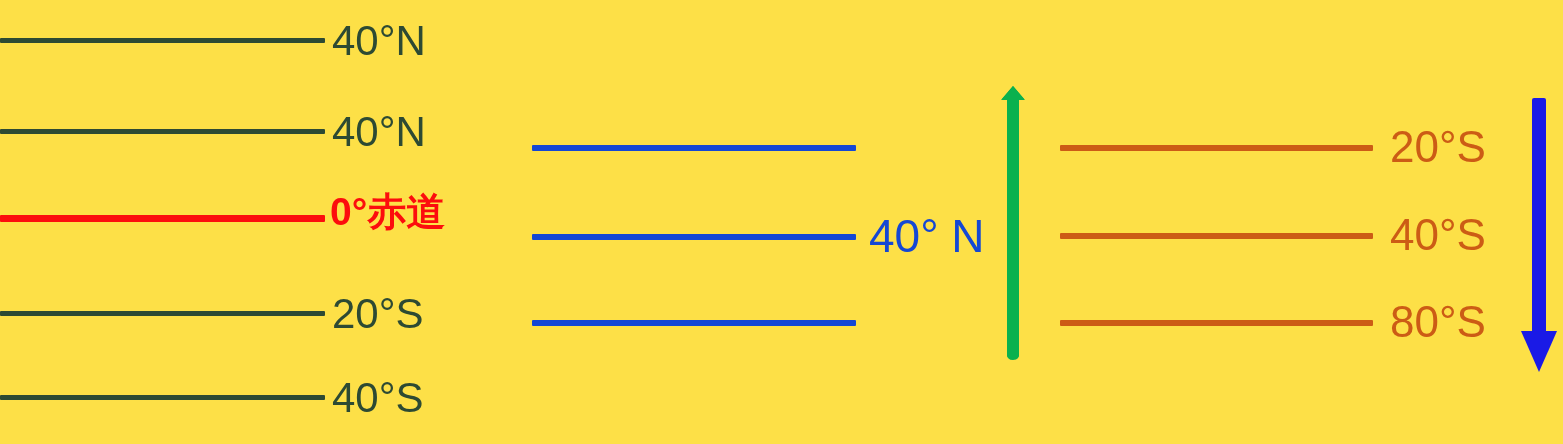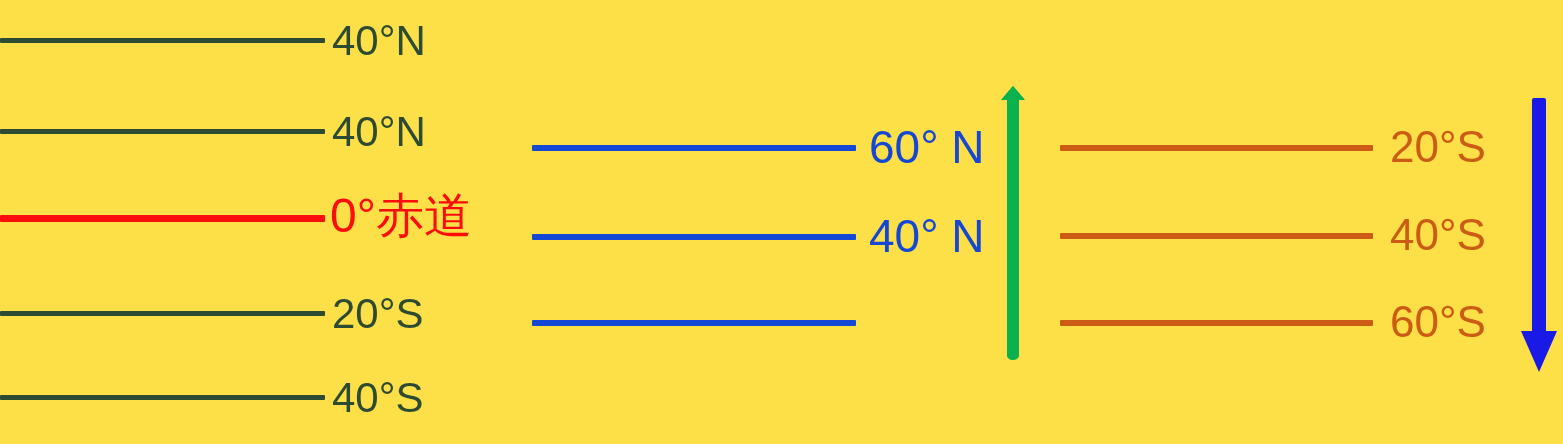--- a/index.html
+++ b/index.html
@@ -38,22 +38,22 @@
     font-size: 42px;
     font-weight: 400;
   }
   
   .r-line {
     background: #fc0d0d;
     height: 7px;
   }
   .r-label {
     color: #fc0d0d;
-    font-size: 48px;
-    font-weight: 400;
+    font-size: 39px;
+    font-weight: 700;
   }
   
   .b-line {
     background: #1447d4;
     height: 6px;
   }
   .b-label {
     color: #1447d4;
     font-size: 46px;
     font-weight: 500;
@@ -88,40 +88,39 @@
   <div class="lat-line r-line" style="left:0px; top:215px; width:325px;"></div>
   <div class="lat-label r-label" style="left:330px; top:192px;">0°赤道</div>
 
   <div class="lat-line g-line" style="left:0px; top:311px; width:325px;"></div>
   <div class="lat-label g-label" style="left:332px; top:293px;">20°S</div>
 
   <div class="lat-line g-line" style="left:0px; top:395px; width:325px;"></div>
   <div class="lat-label g-label" style="left:332px; top:377px;">40°S</div>
 
   <div class="lat-line b-line" style="left:532px; top:145px; width:324px;"></div>
-  <div class="lat-label b-label" style="left:869px; top:124px;">60° N</div>
 
   <div class="lat-line b-line" style="left:532px; top:234px; width:324px;"></div>
   <div class="lat-label b-label" style="left:869px; top:213px;">40° N</div>
 
   <div class="lat-line b-line" style="left:532px; top:320px; width:324px;"></div>
 
   <svg class="arrow-svg" style="left:998px; top:86px;" width="30" height="278" viewBox="0 0 30 278">
     <path d="M 15 0 L 26 13 L 21 13 L 21 268 Q 21 274 15 274 Q 9 274 9 268 L 9 13 L 4 13 Z" fill="#0ab14e"></path>
     <rect x="9" y="10" width="12" height="262" rx="3" fill="#0ab14e"></rect>
     <polygon points="15,0 27,14 3,14" fill="#0ab14e"></polygon>
   </svg>
 
   <div class="lat-line o-line" style="left:1060px; top:145px; width:313px;"></div>
   <div class="lat-label o-label" style="left:1390px; top:125px;">20°S</div>
 
   <div class="lat-line o-line" style="left:1060px; top:233px; width:313px;"></div>
   <div class="lat-label o-label" style="left:1390px; top:213px;">40°S</div>
 
   <div class="lat-line o-line" style="left:1060px; top:320px; width:313px;"></div>
-  <div class="lat-label o-label" style="left:1390px; top:300px;">60°S</div>
+  <div class="lat-label o-label" style="left:1390px; top:300px;">80°S</div>
 
   <svg class="arrow-svg" style="left:1516px; top:98px;" width="46" height="276" viewBox="0 0 46 276">
     <rect x="16" y="0" width="14" height="235" rx="2" fill="#1a1ae6"></rect>
     <polygon points="23,274 5,233 41,233" fill="#1a1ae6"></polygon>
   </svg>
 
 </div>
 
 </body></html>

